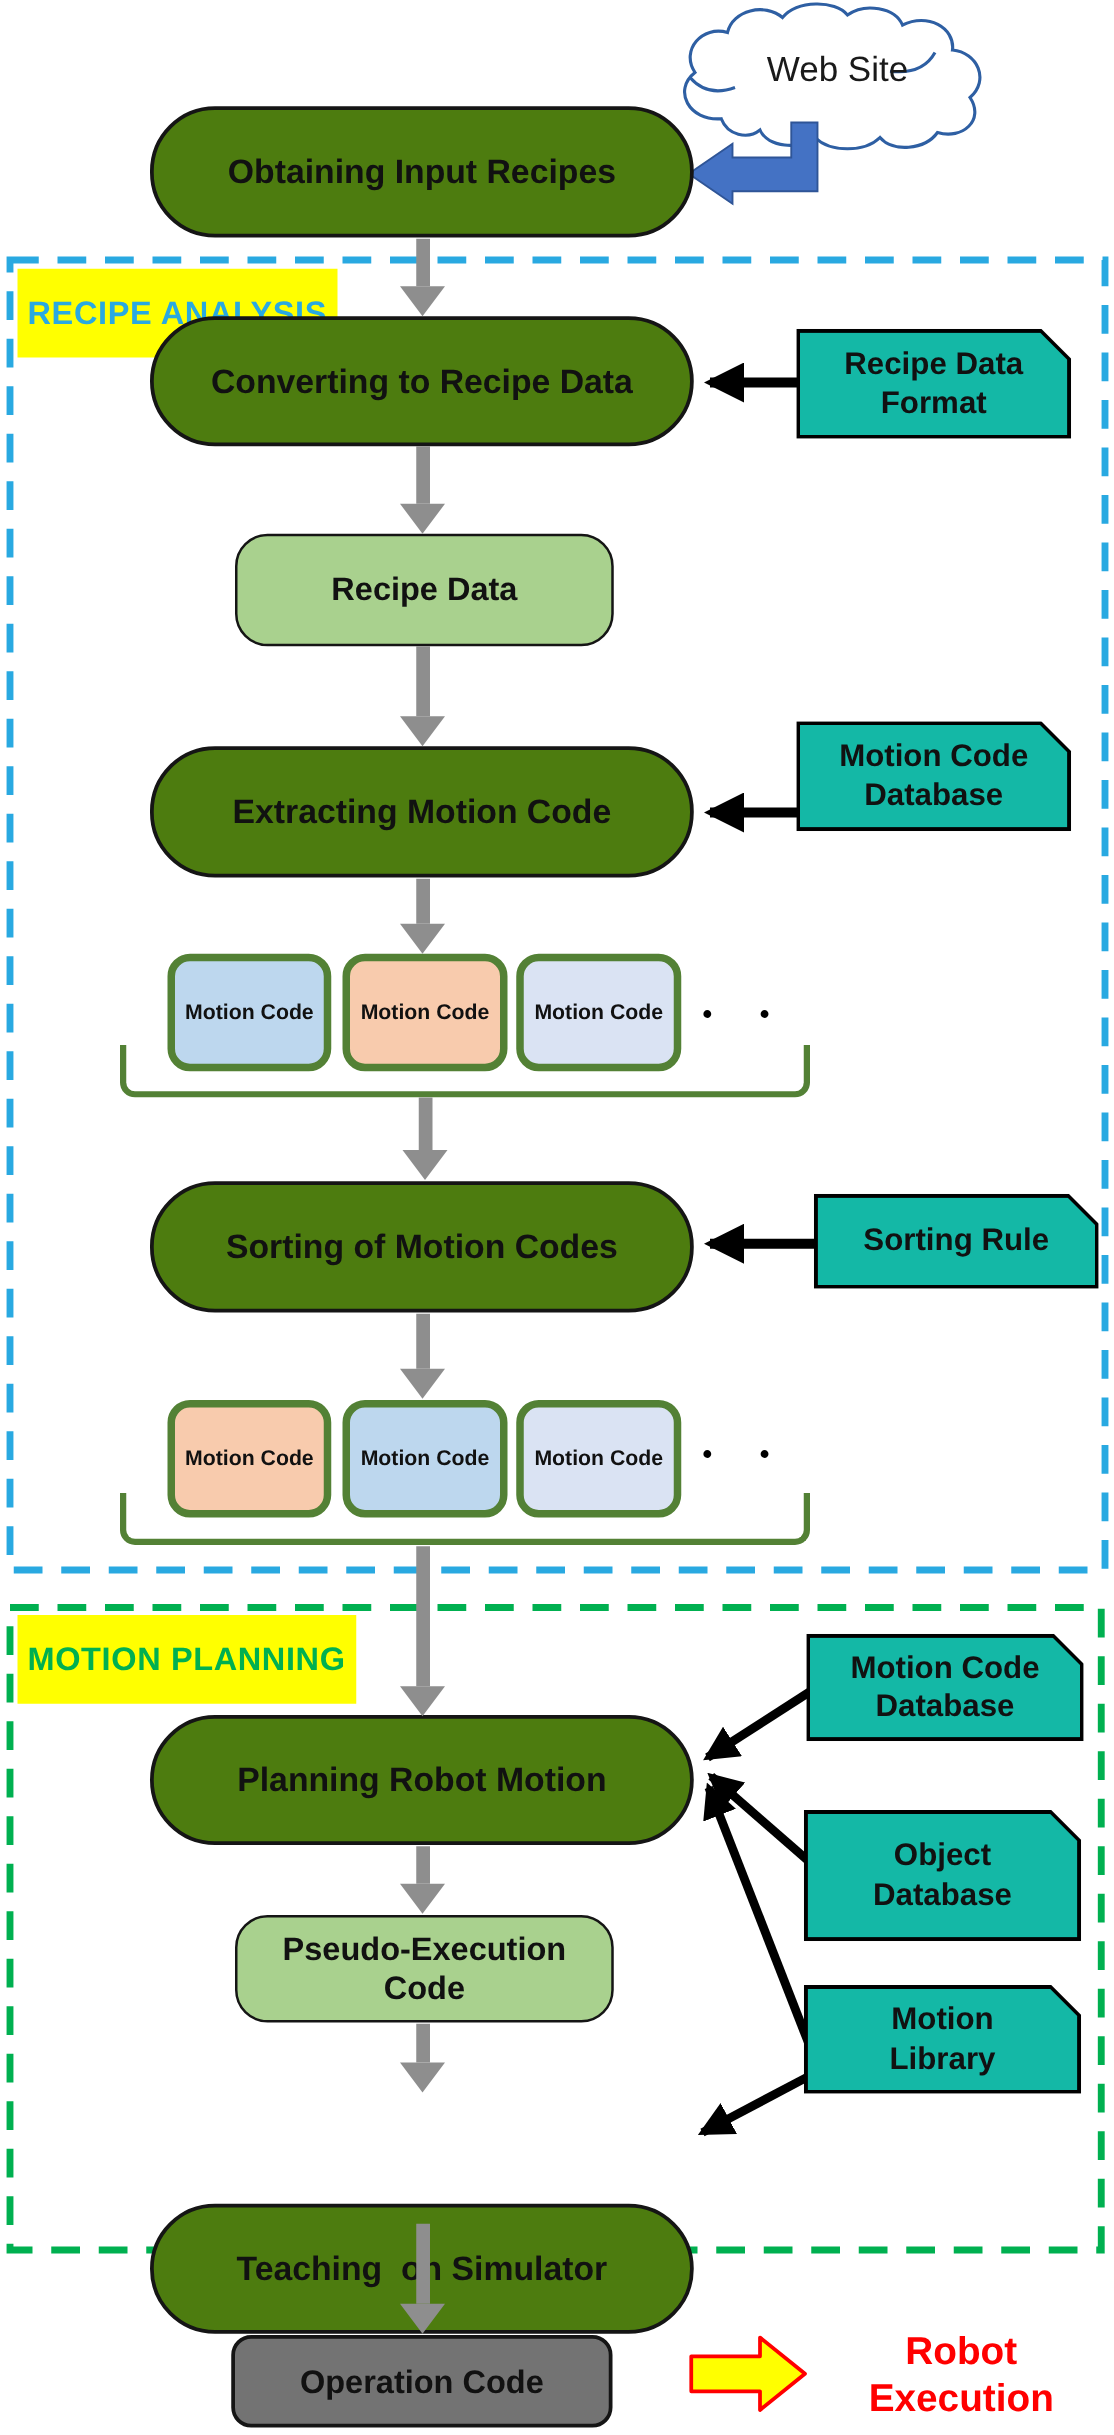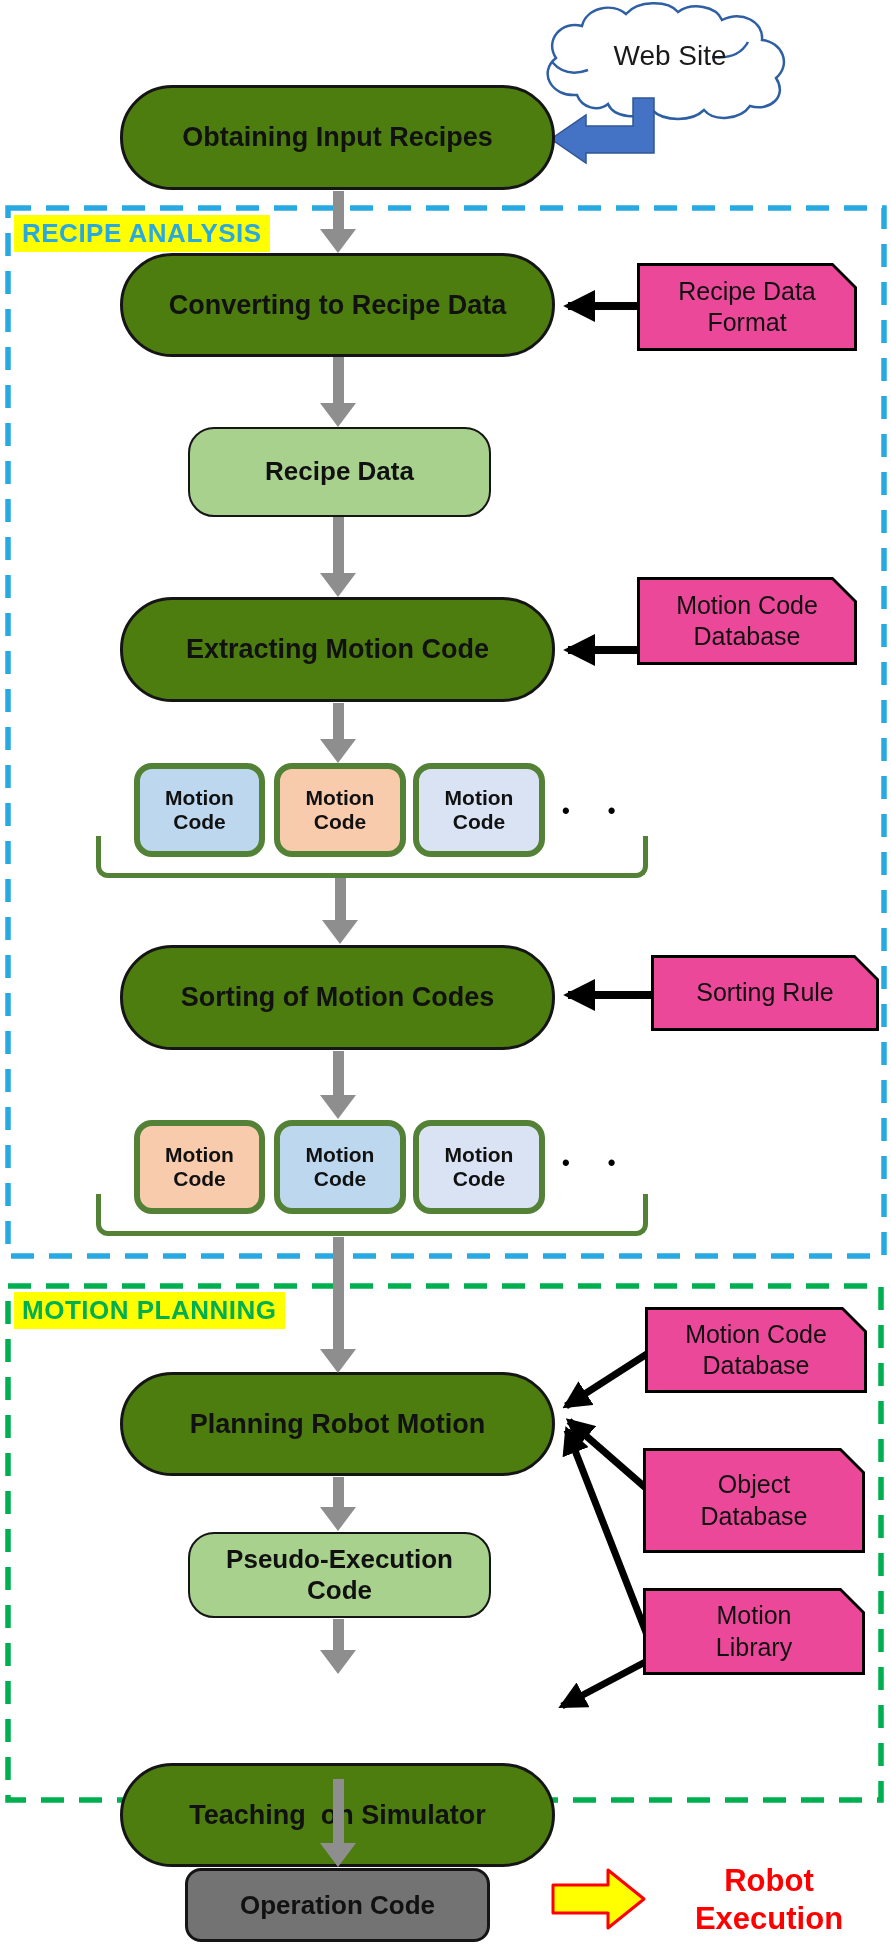--- a/index.html
+++ b/index.html
@@ -21,37 +21,37 @@
         font-weight:bold;font-size:26px;text-align:center;line-height:1.2;padding:0 20px;}
 
   
   .ybox{background:#737373;border:3px solid #151515;border-radius:16px;
         display:flex;align-items:center;justify-content:center;
         font-weight:bold;font-size:26px;text-align:center;}
 
   
   .note{background:#000;
         clip-path:polygon(0 0,calc(100% - 24px) 0,100% 24px,100% 100%,0 100%);}
-  .note-inner{position:absolute;inset:3px;background:#ec4899;
+  .note-inner{position:absolute;inset:3px;background:#14b8a6;
         clip-path:polygon(0 0,calc(100% - 22px) 0,100% 22px,100% 100%,0 100%);
         display:flex;align-items:center;justify-content:center;
-        font-weight:normal;font-size:25px;line-height:1.25;text-align:center;padding:0 26px;}
+        font-weight:bold;font-size:25px;line-height:1.25;text-align:center;padding:0 26px;}
 
   
   .mc{border:6px solid #538135;border-radius:18px;
       display:flex;align-items:center;justify-content:center;
-      font-weight:bold;font-size:21px;line-height:1.15;text-align:center;}
+      font-weight:bold;font-size:17px;line-height:1.15;text-align:center;}
 
   
   .bracket{border-left:5px solid #538135;border-right:5px solid #538135;
            border-bottom:5px solid #538135;border-radius:0 0 12px 12px;}
 
   
   .seclabel{background:#FFFF00;font-weight:bold;font-size:26px;
-            padding:3px 8px;letter-spacing:0.5px;}
+            padding:20px 8px;letter-spacing:0.5px;}
 
   
   .garr{position:absolute;width:36px;display:flex;flex-direction:column;align-items:center;}
   .garr .stem{width:11px;background:#8E8E8E;}
   .garr .head{width:0;height:0;border-left:18px solid transparent;
               border-right:18px solid transparent;border-top:24px solid #8E8E8E;}
 
   .dots{position:absolute;font-weight:bold;font-size:22px;letter-spacing:16px;color:#000;}
 
   .robot-exec{position:absolute;left:655px;top:1862px;width:228px;

